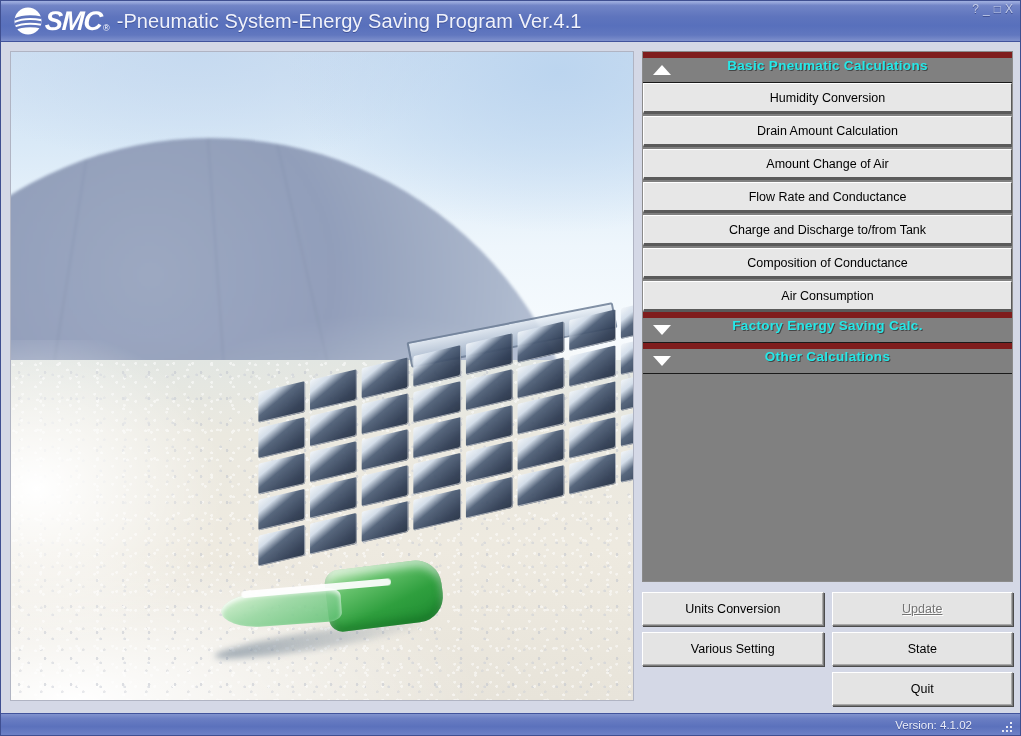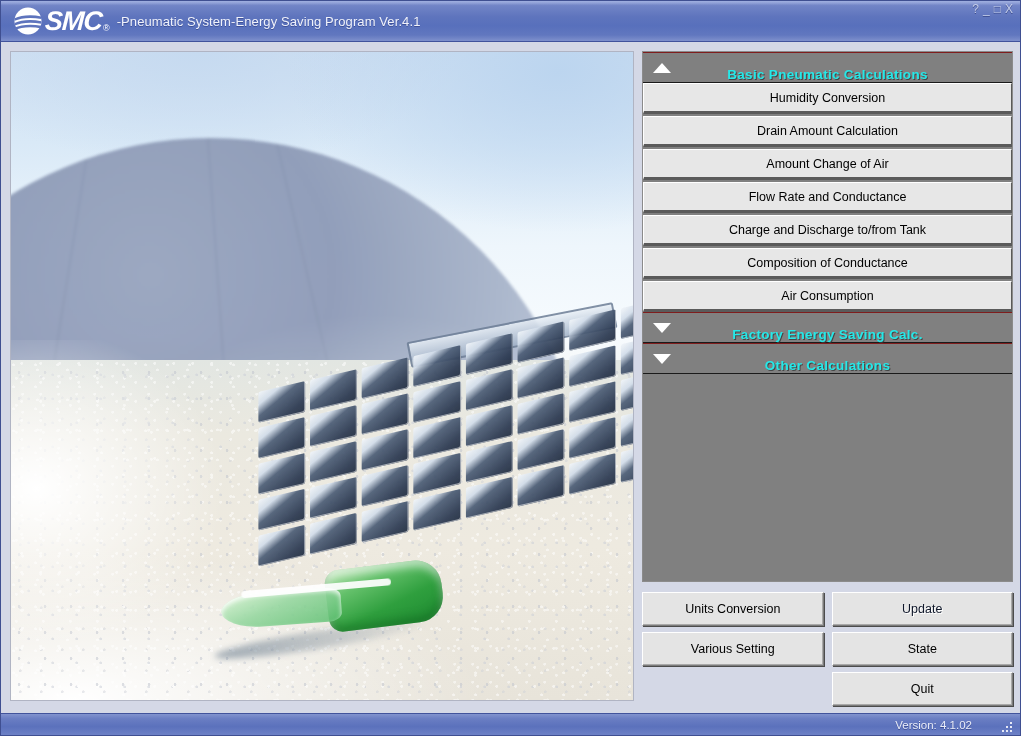--- a/index.html
+++ b/index.html
@@ -70,21 +70,21 @@
   }
   .smc-reg {
     font-size: 9px;
     color: #ffffff;
     align-self: flex-end;
     margin-left: 1px;
     margin-bottom: 3px;
   }
 
   #app-title {
-    font-size: 13px;
+    font-size: 20px;
     color: #f0f2fb;
     letter-spacing: 0.1px;
     white-space: nowrap;
     position: relative;
     z-index: 2;
     text-shadow: 0 1px 0 rgba(40,55,120,0.55);
   }
 
   #window-controls {
     position: absolute;
@@ -368,23 +368,23 @@
     overflow: hidden;
     display: flex;
     flex-direction: column;
   }
 
   .section-header {
     height: 31px;
     flex: 0 0 31px;
     background: #808080;
     border-bottom: 1px solid #1a1a1a;
-    border-top: 1px solid #7f1d1d;
-    display: flex;
-    align-items: flex-end;
+    border-top: 6px solid #7f1d1d;
+    display: flex;
+    align-items: flex-start;
     position: relative;
     cursor: default;
   }
   .section-header .tri {
     position: absolute;
     left: 10px;
     top: 50%;
     transform: translateY(-50%);
     width: 0; height: 0;
   }
@@ -454,22 +454,23 @@
     border-left-color: #ffffff;
     box-shadow: 1px 1px 0 #4c4c4c, inset -1px -1px 0 #a9a9a9;
     font-family: "Liberation Sans", sans-serif;
     font-size: 12.5px;
     color: #000000;
     cursor: default;
     padding: 0;
     height: 34px;
   }
   .action-button.disabled {
-    color: #0f172a;
+    color: #737373;
     text-shadow: 1px 1px 0 #ffffff;
+    text-decoration: underline;
   }
   .action-button.spacer {
     visibility: hidden;
   }
 
   
   #status-bar {
     flex: 0 0 22px;
     height: 22px;
     background: linear-gradient(to bottom, #8193ce 0%, #6a7ec3 22%, #5b71bc 60%, #6d81c6 100%);

